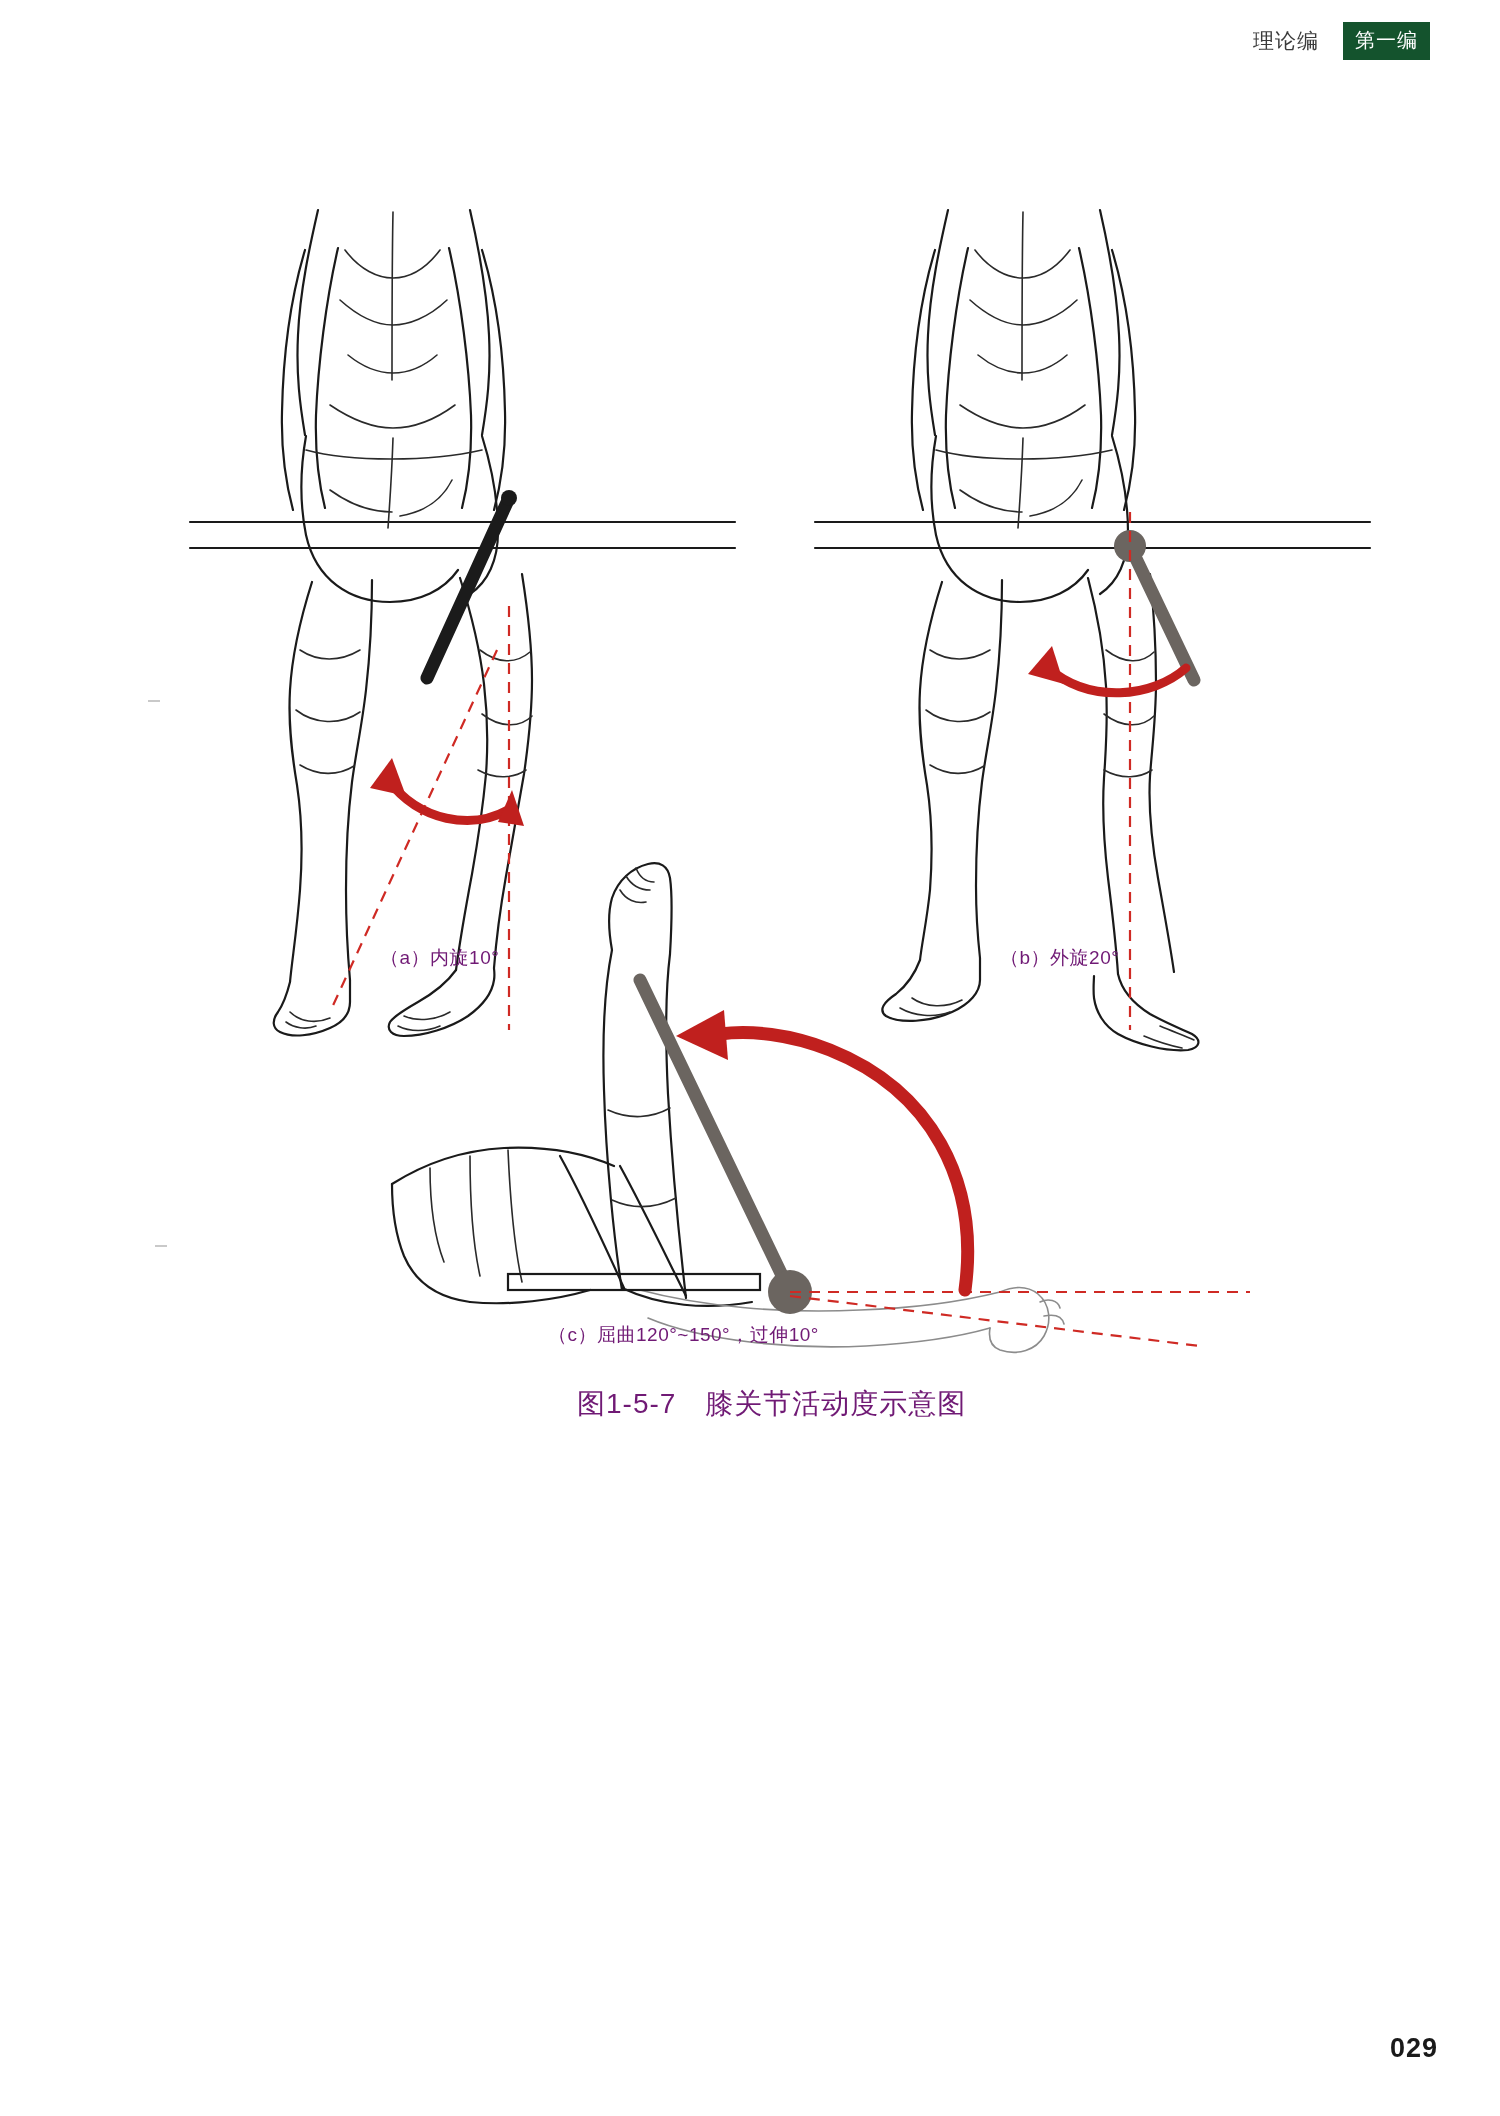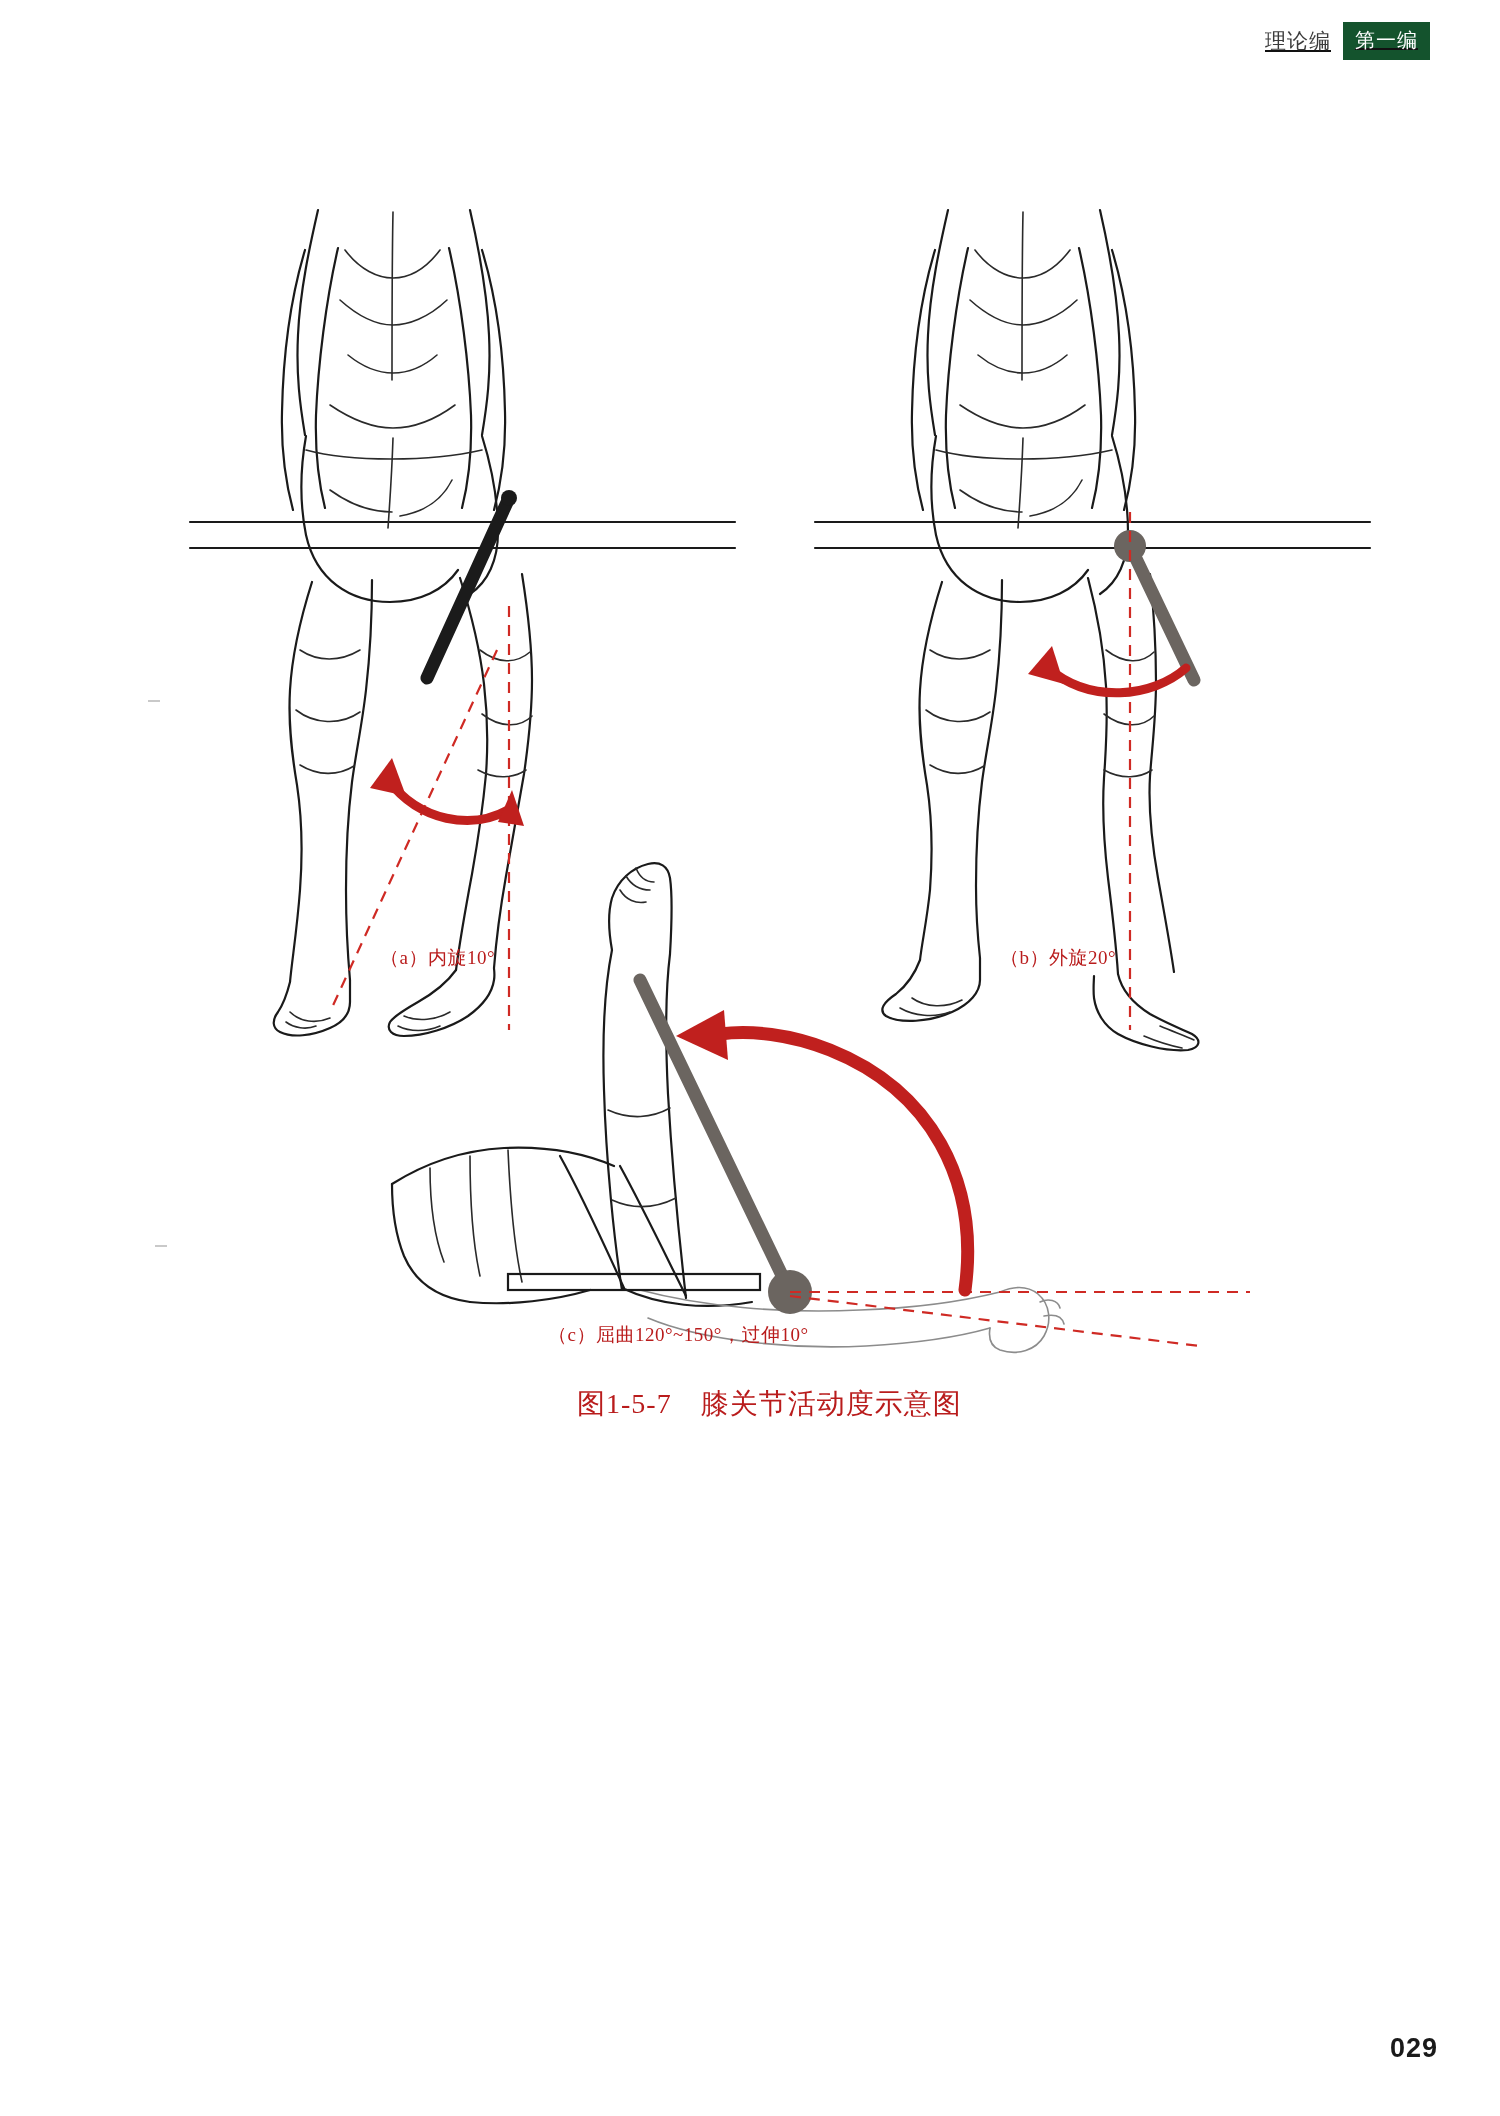--- a/index.html
+++ b/index.html
@@ -24,22 +24,21 @@
     background: #fff;
   }
 
   
   .header {
     position: absolute;
     top: 22px;
     right: 70px;
     display: flex;
     align-items: center;
-    gap: 12px;
-    text-decoration: underline;
+    gap: 24px;
   }
   .header-label {
     font-family: "Liberation Sans", sans-serif;
     font-size: 21px;
     color: #3b3b3b;
     letter-spacing: 1px;
   }
   .header-tag {
     font-family: "Liberation Sans", sans-serif;
     font-size: 20px;
@@ -54,23 +53,23 @@
     position: absolute;
     left: 0;
     top: 150px;
     width: 1500px;
     height: 1400px;
   }
   .fig-svg { display: block; }
 
   .caption {
     position: absolute;
-    font-family: Liberation Serif, serif;
+    font-family: Liberation Sans, sans-serif;
     font-size: 19px;
-    color: #b91c1c;
+    color: #701a75;
     letter-spacing: 0.5px;
     white-space: nowrap;
   }
   .cap-a { left: 380px; top: 795px; }
   .cap-b { left: 1000px; top: 795px; }
   .cap-c { left: 548px; top: 1172px; text-align: right; }
   .cap-main {
     left: 577px; top: 1235px;
     font-size: 28px;
     letter-spacing: 1px;

